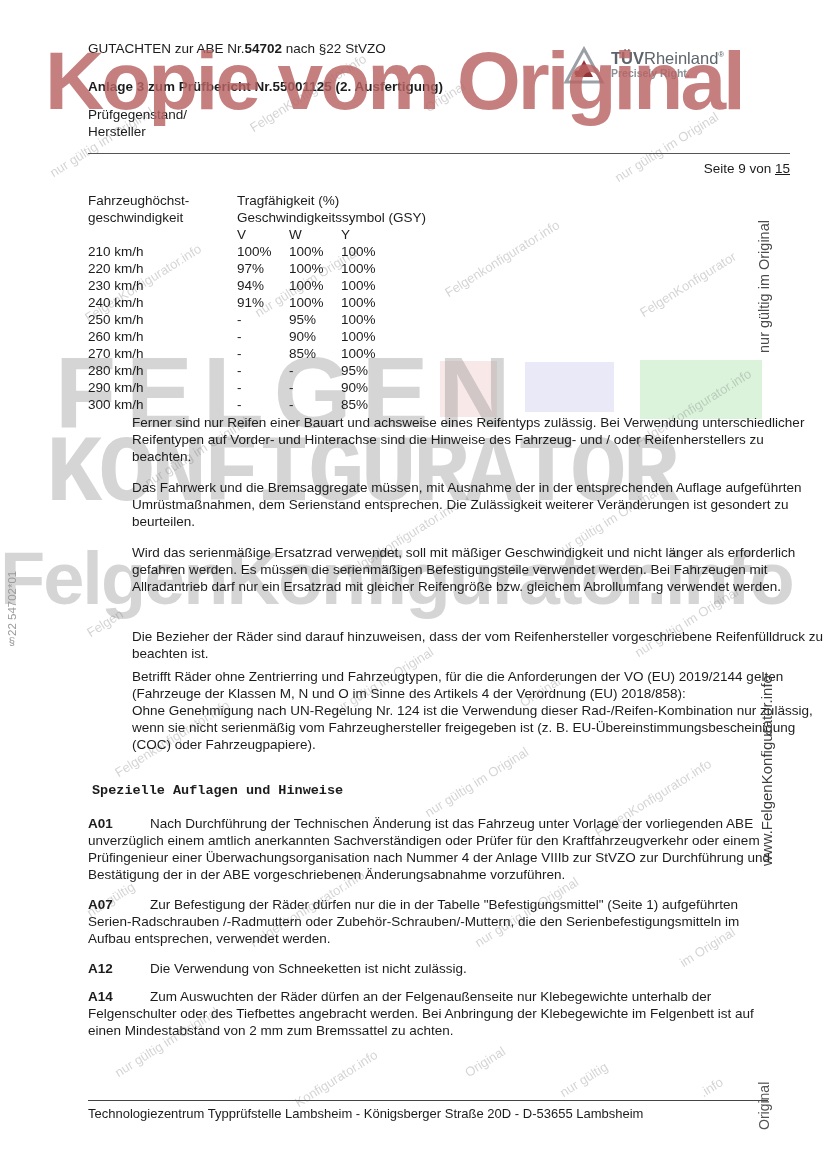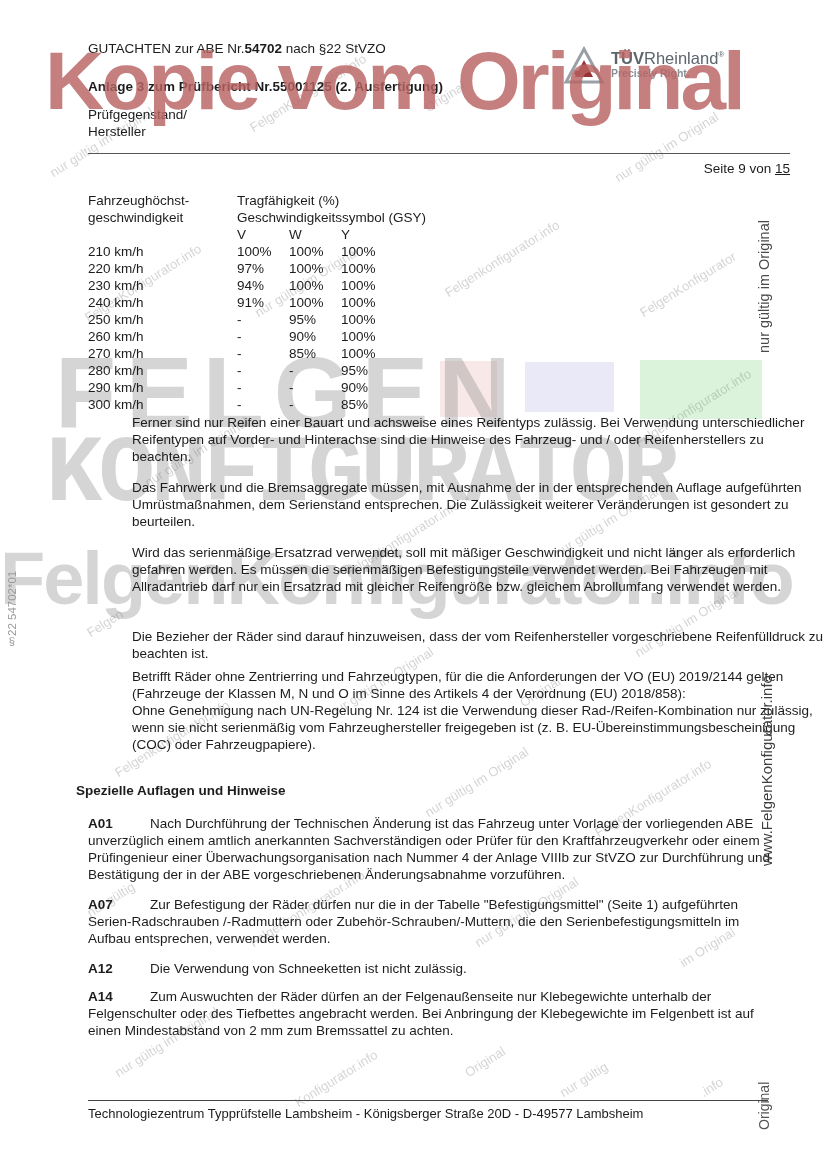--- a/index.html
+++ b/index.html
@@ -41,21 +41,21 @@
   .logo-brand{font-size:16.5px;line-height:18px;letter-spacing:0;text-align:right;}
   .logo-brand .b{font-weight:bold;}
   .logo-reg{font-size:8px;vertical-align:super;}
   .logo-tag{font-size:10.5px;color:#8a9096;line-height:12px;font-weight:bold;}
   
   .spdtable{left:88px;top:192px;width:430px;z-index:2;}
   .t-head{display:grid;grid-template-columns:149px auto;}
   .t-sym,.t-row{display:grid;grid-template-columns:149px 52px 52px 52px;}
   
   .para{left:88px;width:692px;z-index:2;white-space:pre-line;margin-left:44px;}
-  .sect-head{left:76px;top:782px;font-weight:bold;z-index:2;}
+  .sect-head{left:92px;top:782px;font-weight:bold;z-index:2;font-family:Liberation Mono, monospace;}
   .a-item{left:88px;width:692px;z-index:2;}
   .a-code{font-weight:bold;display:inline-block;width:62px;}
   
   .hr2{left:88px;top:1100px;width:680px;border-top:1px solid #444;z-index:2;}
   .footer{left:88px;top:1106px;z-index:2;font-size:13px;}
 </style>
 </head>
 <body>
 
 <div class="page">
@@ -216,15 +216,15 @@
 Ohne Genehmigung nach UN-Regelung Nr. 124 ist die Verwendung dieser Rad-/Reifen-Kombination nur zulässig, wenn sie nicht serienmäßig vom Fahrzeughersteller freigegeben ist (z. B. EU-Übereinstimmungsbescheinigung (COC) oder Fahrzeugpapiere).</div>
 
   <div class="abs txt sect-head">Spezielle Auflagen und Hinweise</div>
 
   <div class="abs txt a-item" style="top:815px"><span class="a-code">A01</span><span>Nach Durchführung der Technischen Änderung ist das Fahrzeug unter Vorlage der vorliegenden ABE unverzüglich einem amtlich anerkannten Sachverständigen oder Prüfer für den Kraftfahrzeugverkehr oder einem Prüfingenieur einer Überwachungsorganisation nach Nummer 4 der Anlage VIIIb zur StVZO zur Durchführung und Bestätigung der in der ABE vorgeschriebenen Änderungsabnahme vorzuführen.</span></div>
   <div class="abs txt a-item" style="top:896px"><span class="a-code">A07</span><span>Zur Befestigung der Räder dürfen nur die in der Tabelle "Befestigungsmittel" (Seite 1) aufgeführten Serien-Radschrauben /-Radmuttern oder Zubehör-Schrauben/-Muttern, die den Serienbefestigungsmitteln im Aufbau entsprechen, verwendet werden.</span></div>
   <div class="abs txt a-item" style="top:960px"><span class="a-code">A12</span><span>Die Verwendung von Schneeketten ist nicht zulässig.</span></div>
   <div class="abs txt a-item" style="top:988px"><span class="a-code">A14</span><span>Zum Auswuchten der Räder dürfen an der Felgenaußenseite nur Klebegewichte unterhalb der Felgenschulter oder des Tiefbettes angebracht werden. Bei Anbringung der Klebegewichte im Felgenbett ist auf einen Mindestabstand von 2 mm zum Bremssattel zu achten.</span></div>
 
   <div class="abs hr2"></div>
-  <div class="abs footer">Technologiezentrum Typprüfstelle Lambsheim - Königsberger Straße 20D - D-49577 Lambsheim</div>
+  <div class="abs footer">Technologiezentrum Typprüfstelle Lambsheim - Königsberger Straße 20D - D-53655 Lambsheim</div>
 
 </div>
 
 </body></html>

